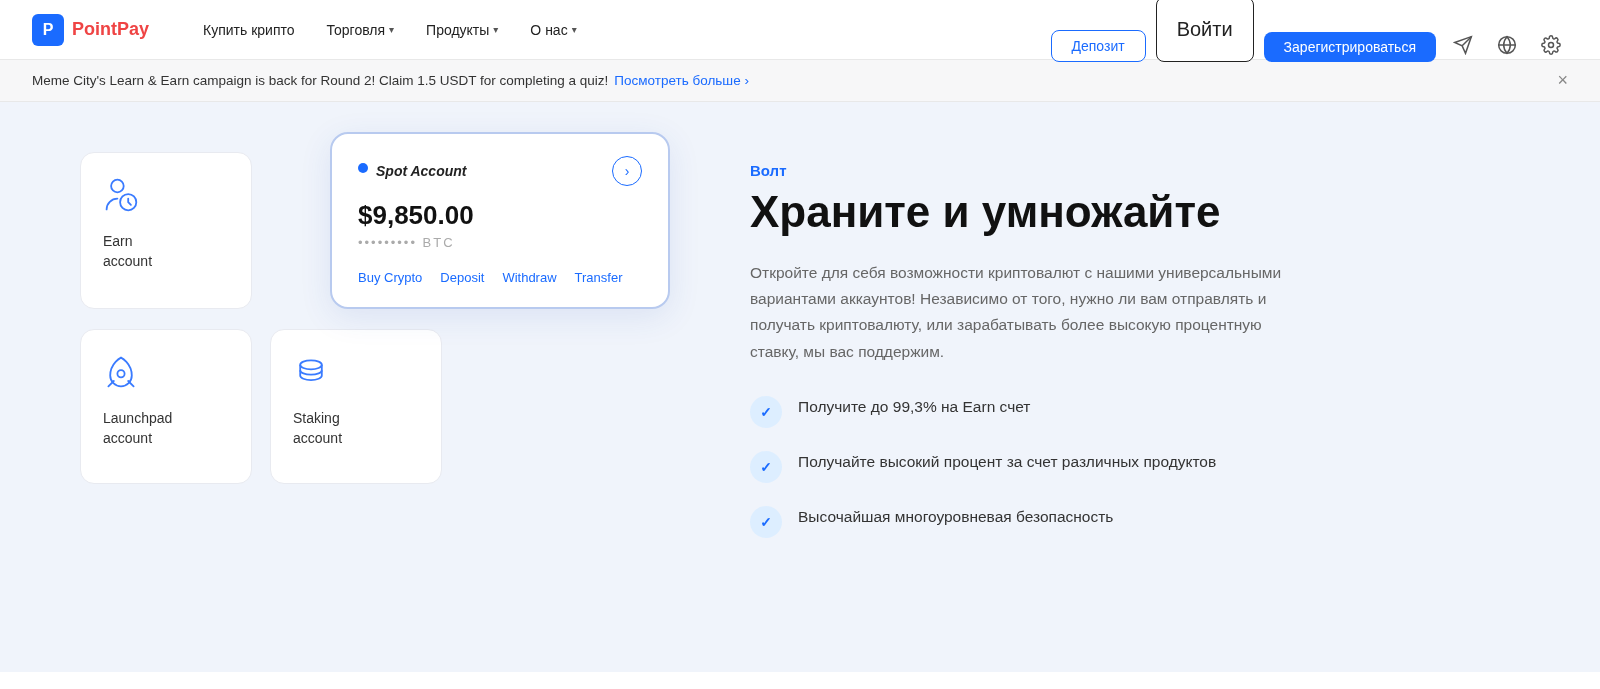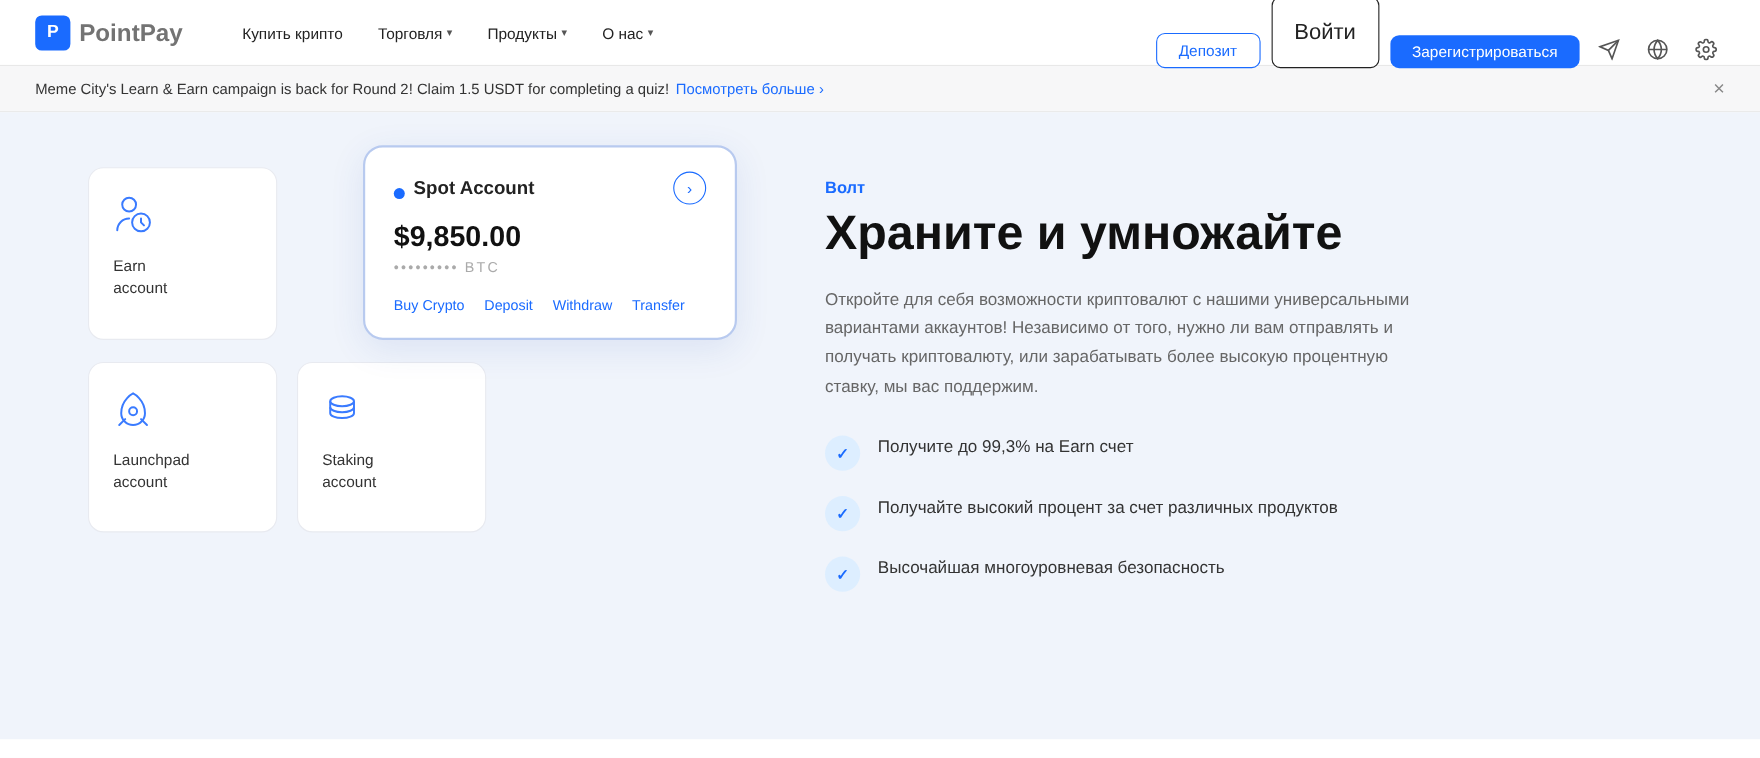--- a/index.html
+++ b/index.html
@@ -12,21 +12,21 @@
       background: #fff;
     }
     .logo-wrap {
       display: flex; align-items: center; gap: 8px; margin-right: 40px;
     }
     .logo-icon {
       width: 32px; height: 32px; background: #1a6bff; border-radius: 6px;
       display: flex; align-items: center; justify-content: center;
       color: #fff; font-weight: 800; font-size: 16px;
     }
-    .logo-text { font-size: 22px; font-weight: 700; color: #737373; }
+    .logo-text { font-size: 18px; font-weight: 700; color: #ef4444; }
     .nav-links { display: flex; align-items: center; gap: 4px; flex: 1; }
     .nav-link {
       padding: 6px 14px; font-size: 14px; color: #222; cursor: pointer;
       display: flex; align-items: center; gap: 4px; white-space: nowrap;
       border-radius: 6px;
     }
     .nav-link .chevron { font-size: 10px; color: #555; }
     .nav-actions { display: flex; align-items: flex-end; gap: 10px; }
     .btn-deposit {
       padding: 7px 20px; border: 1.5px solid #1a6bff; border-radius: 8px;
@@ -116,22 +116,22 @@
     }
     .spot-header {
       display: flex; align-items: center; justify-content: space-between;
       margin-bottom: 14px;
     }
     .spot-dot {
       width: 10px; height: 10px; background: #1a6bff; border-radius: 50%;
       display: inline-block; margin-right: 8px;
     }
     .spot-title {
-      font-size: 17px; font-weight: 600; color: #222;
-      display: flex; align-items: flex-end;
+      font-size: 14px; font-weight: 600; color: #222;
+      display: flex; align-items: flex-start; font-style: italic;
     }
     .spot-arrow-btn {
       width: 30px; height: 30px; border-radius: 50%;
       border: 1.5px solid #1a6bff; display: flex; align-items: center;
       justify-content: center; color: #1a6bff; cursor: pointer; font-size: 14px;
     }
     .spot-amount {
       font-size: 26px; font-weight: 700; color: #111; margin-bottom: 4px;
     }
     .spot-crypto {

